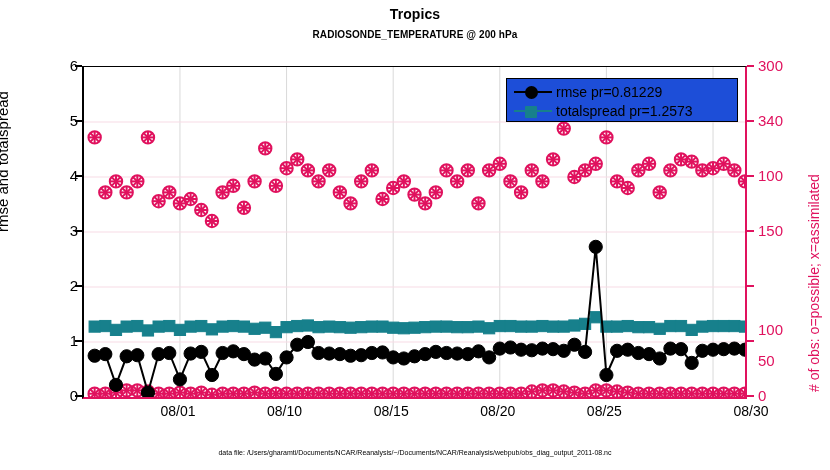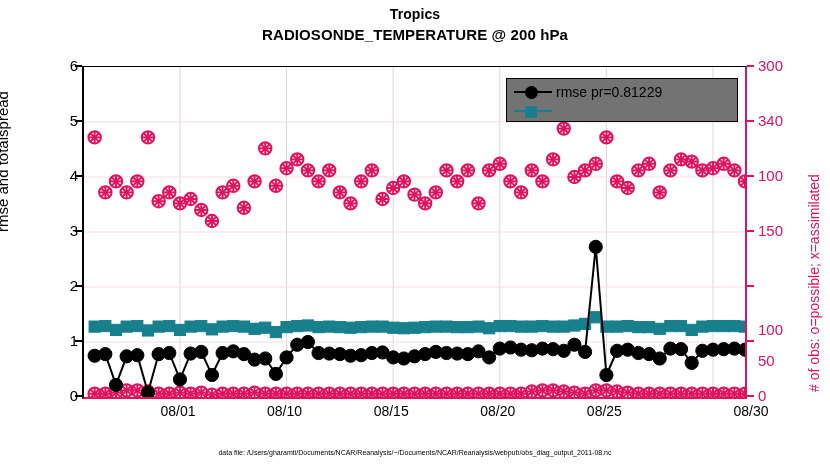--- a/index.html
+++ b/index.html
@@ -9,21 +9,21 @@
     font-family:"Liberation Sans", sans-serif;
     overflow:hidden;
     position:relative;
   }
   #figure{position:absolute;left:0;top:0;width:830px;height:470px;}
   .title-block{
     position:absolute;left:0;top:4px;width:830px;text-align:center;
     font-weight:bold;color:#000;
   }
   .title-main{font-size:14px;line-height:20px;letter-spacing:.1px;}
-  .title-sub{font-size:15px;line-height:21px;letter-spacing:.1px;}
+  .title-sub{font-size:10px;line-height:21px;letter-spacing:.1px;}
   #plot-area{
     position:absolute;left:82px;top:66px;width:665px;height:333px;
     box-sizing:border-box;
     border-left:2px solid #000;
     border-right:2px solid #e0125e;
     border-top:1px solid #000;
     border-bottom:2px solid #e0125e;
     background:#fff;
   }
   .ytick-left{
@@ -51,21 +51,21 @@
   .xlabel{
     position:absolute;left:0;top:424px;width:830px;text-align:center;
     font-size:14px;color:#000;
   }
   .datafile{
     position:absolute;left:0;top:449px;width:830px;text-align:center;
     font-size:7px;color:#000;
   }
   #legend{
     position:absolute;left:506px;top:78px;width:232px;height:44px;
-    background:#737373;border:1px solid #000;box-sizing:border-box;
+    background:#1d4ed8;border:1px solid #000;box-sizing:border-box;
     padding:3px 5px 0 5px;
   }
   .legend-row{display:flex;align-items:center;height:19px;}
   .legend-sym{width:42px;height:18px;position:relative;flex:none;}
   .legend-line{position:absolute;left:2px;top:8px;width:38px;height:2.5px;}
   .legend-mark{position:absolute;left:13px;top:3px;width:13px;height:13px;}
   .legend-text{font-size:14px;color:#000;white-space:nowrap;padding-left:2px;}
   svg{display:block;}
 </style>
 </head>
@@ -1135,16 +1135,17 @@
         <span class="legend-line" id="lg-line-0" style="background: rgb(0, 0, 0);"></span>
         <span class="legend-mark" id="lg-mark-0" style="background: rgb(0, 0, 0); border-radius: 50%;"></span>
       </span>
       <span class="legend-text">rmse pr=0.81229</span>
     </div>
     <div class="legend-row">
       <span class="legend-sym">
         <span class="legend-line" id="lg-line-1" style="background: rgb(23, 128, 140);"></span>
         <span class="legend-mark" id="lg-mark-1" style="background: rgb(23, 128, 140); border-radius: 1px; width: 12px; height: 12px; top: 4px;"></span>
       </span>
+      <span class="legend-text">totalspread pr=1.2573</span>
     </div>
   </div>
 
 </div>
 
 </body></html>

